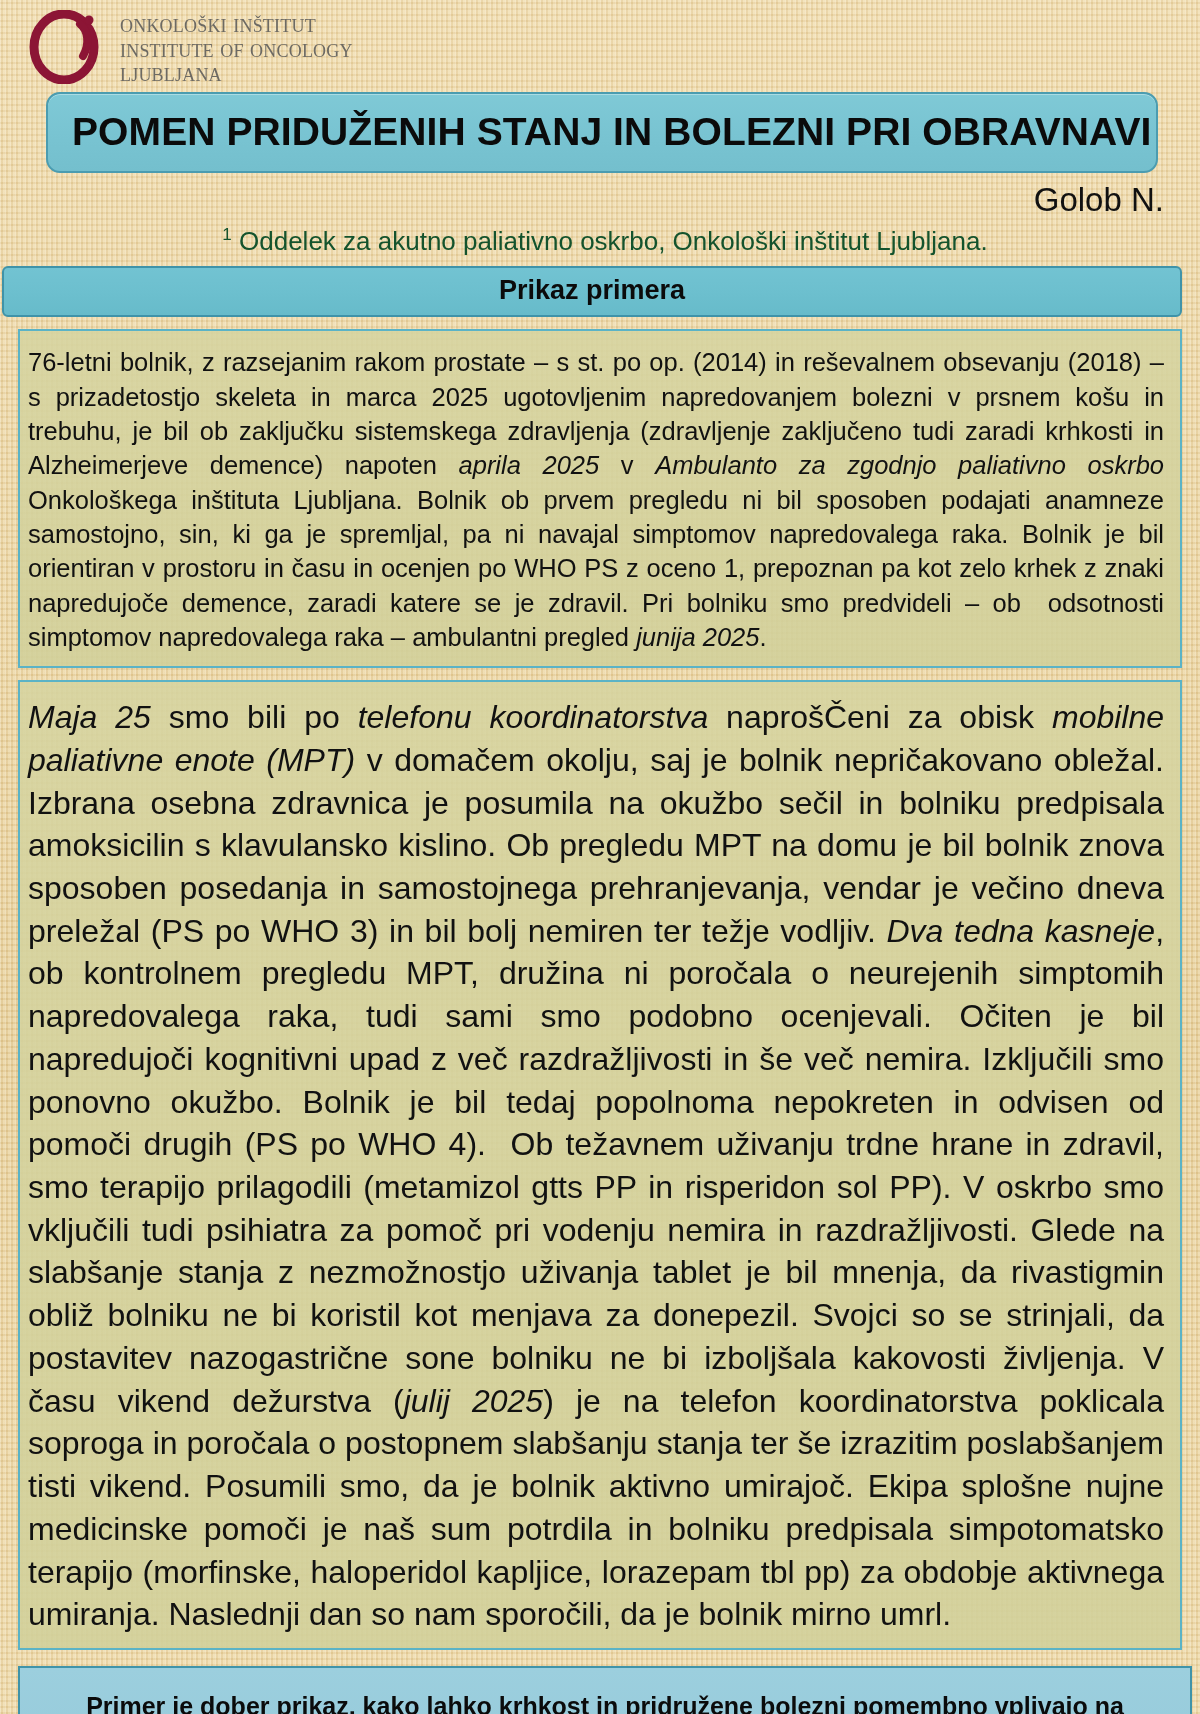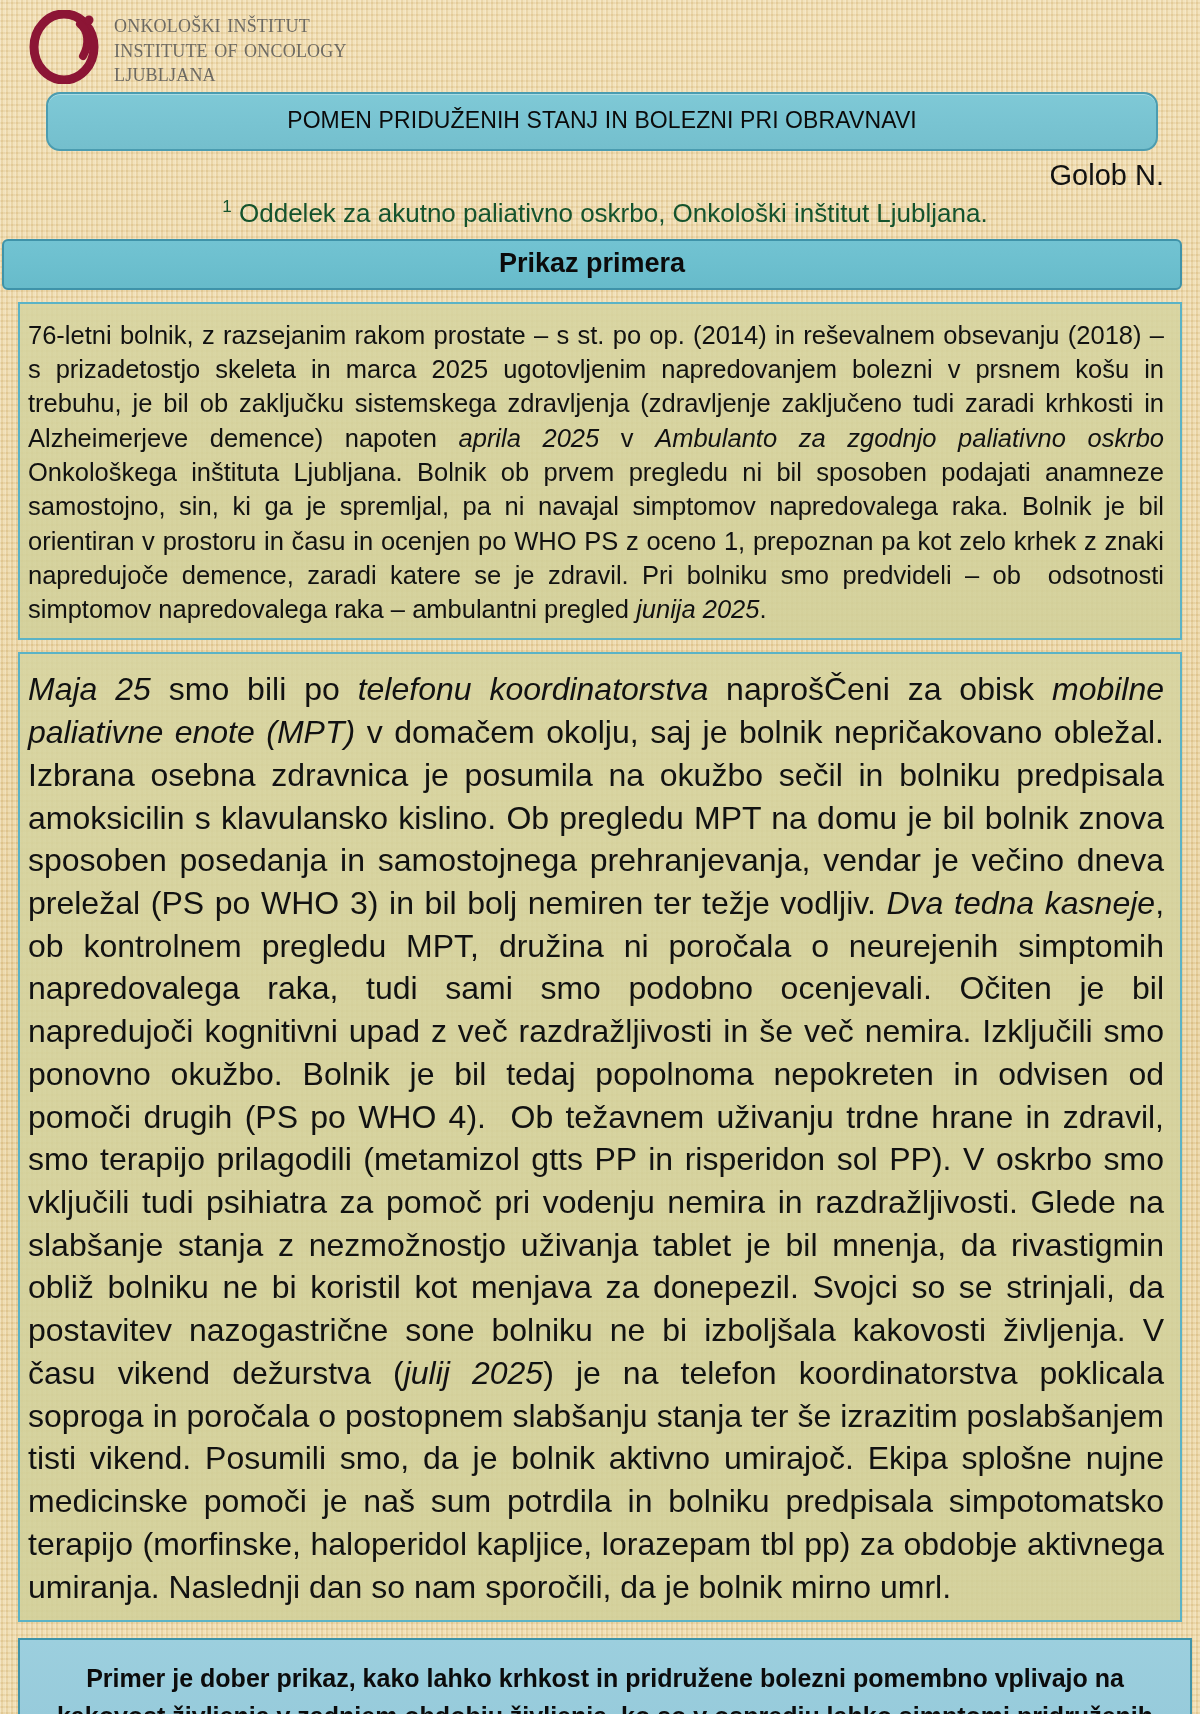--- a/index.html
+++ b/index.html
@@ -21,21 +21,21 @@
         rgba(255,248,225,0.18) 2px, rgba(255,248,225,0.18) 6px),
       linear-gradient(180deg, #f0dcae 0%, #ecd6a4 28%, #e7cf99 60%, #eed9a8 100%);
   }
 
   .poster { position:absolute; inset:0; padding: 0; }
 
   
   .logo-row {
     display:flex;
     align-items:flex-start;
-    gap: 8px;
+    gap: 14px;
     padding: 8px 0 0 28px;
     height: 92px;
   }
   .logo-mark {
     width: 78px; height: 74px;
     position: relative;
     flex: 0 0 auto;
     margin-top: 2px;
   }
   .logo-mark svg { display:block; }
@@ -59,35 +59,35 @@
   .title-box {
     margin: 0 42px 0 46px;
     background: linear-gradient(180deg,#7fc9d6 0%, #79c4d2 50%, #74bfcd 100%);
     border: 2px solid #4b9cb0;
     border-radius: 14px;
     padding: 10px 24px 12px 24px;
     text-align:center;
     box-shadow: 0 1px 0 rgba(255,255,255,0.35) inset;
   }
   .title-box .line {
-    font-size: 23px;
-    font-weight: 400;
+    font-size: 39px;
+    font-weight: 700;
     color: #0b0b0b;
     letter-spacing: 0.1px;
     line-height: 1.42;
     white-space: nowrap;
   }
 
   .authors {
     margin: 6px 36px 0 46px;
     text-align: right;
     color: #111;
   }
   .authors .name {
-    font-size: 29px;
+    font-size: 33px;
     line-height: 1.25;
     font-weight: 400;
   }
   .affil {
     margin: 4px 36px 0 46px;
     text-align: center;
     font-size: 26px;
     color:#14532d;
     line-height: 1.2;
   }

